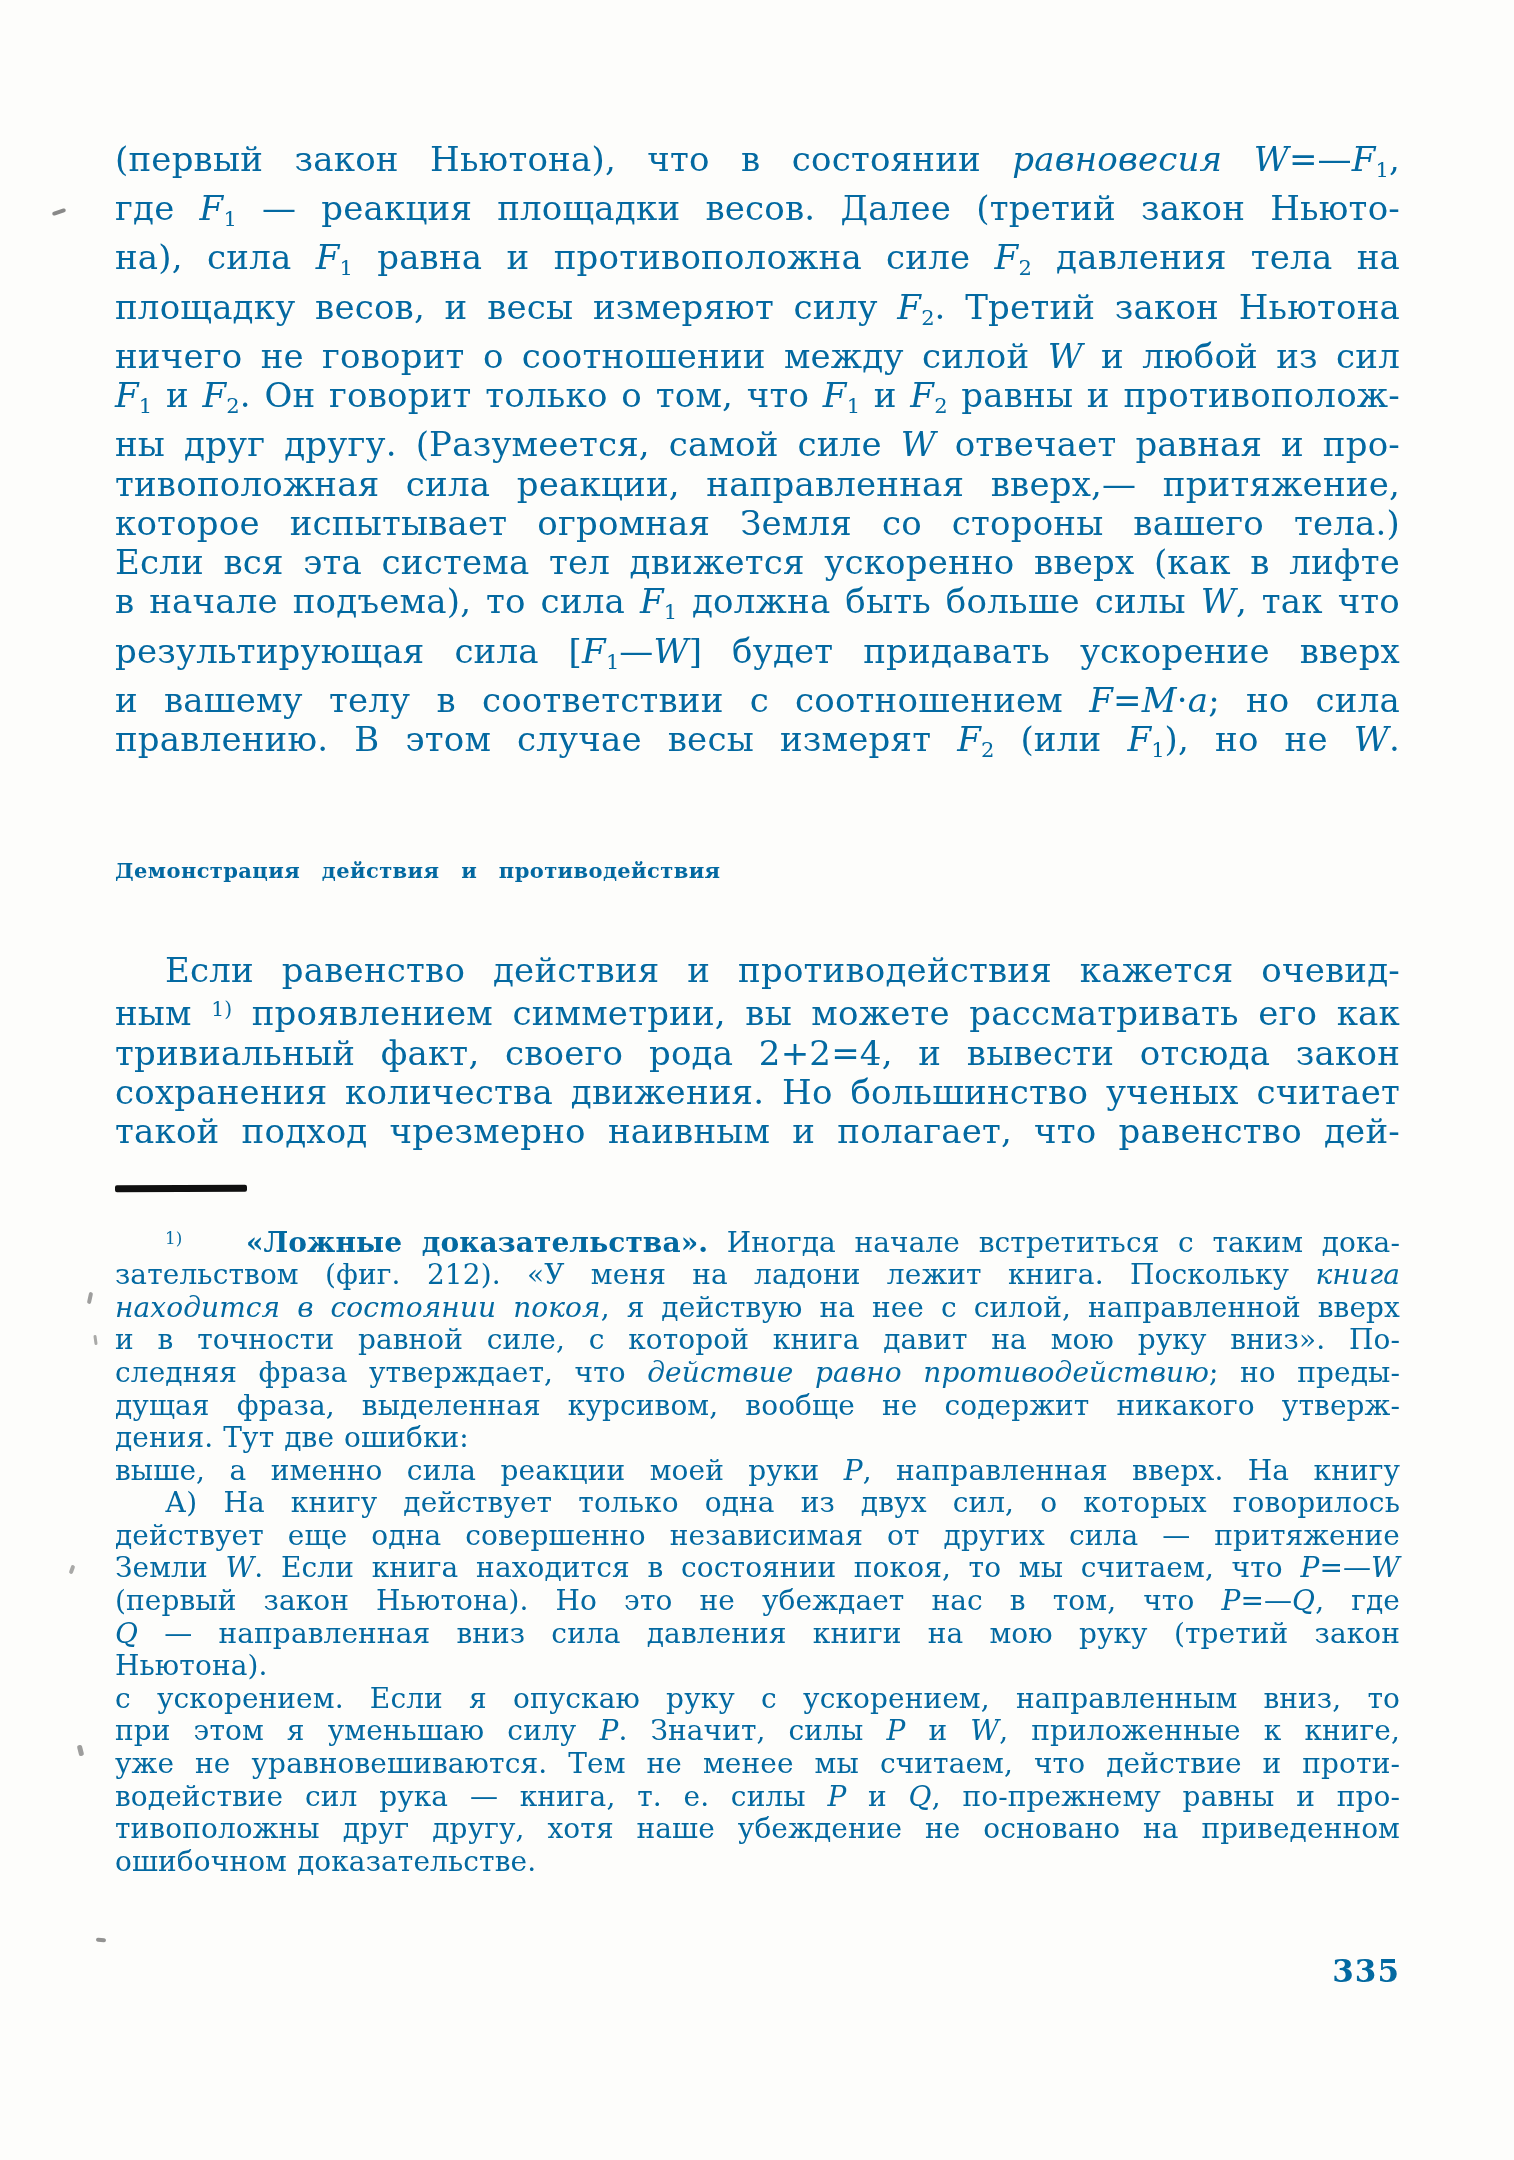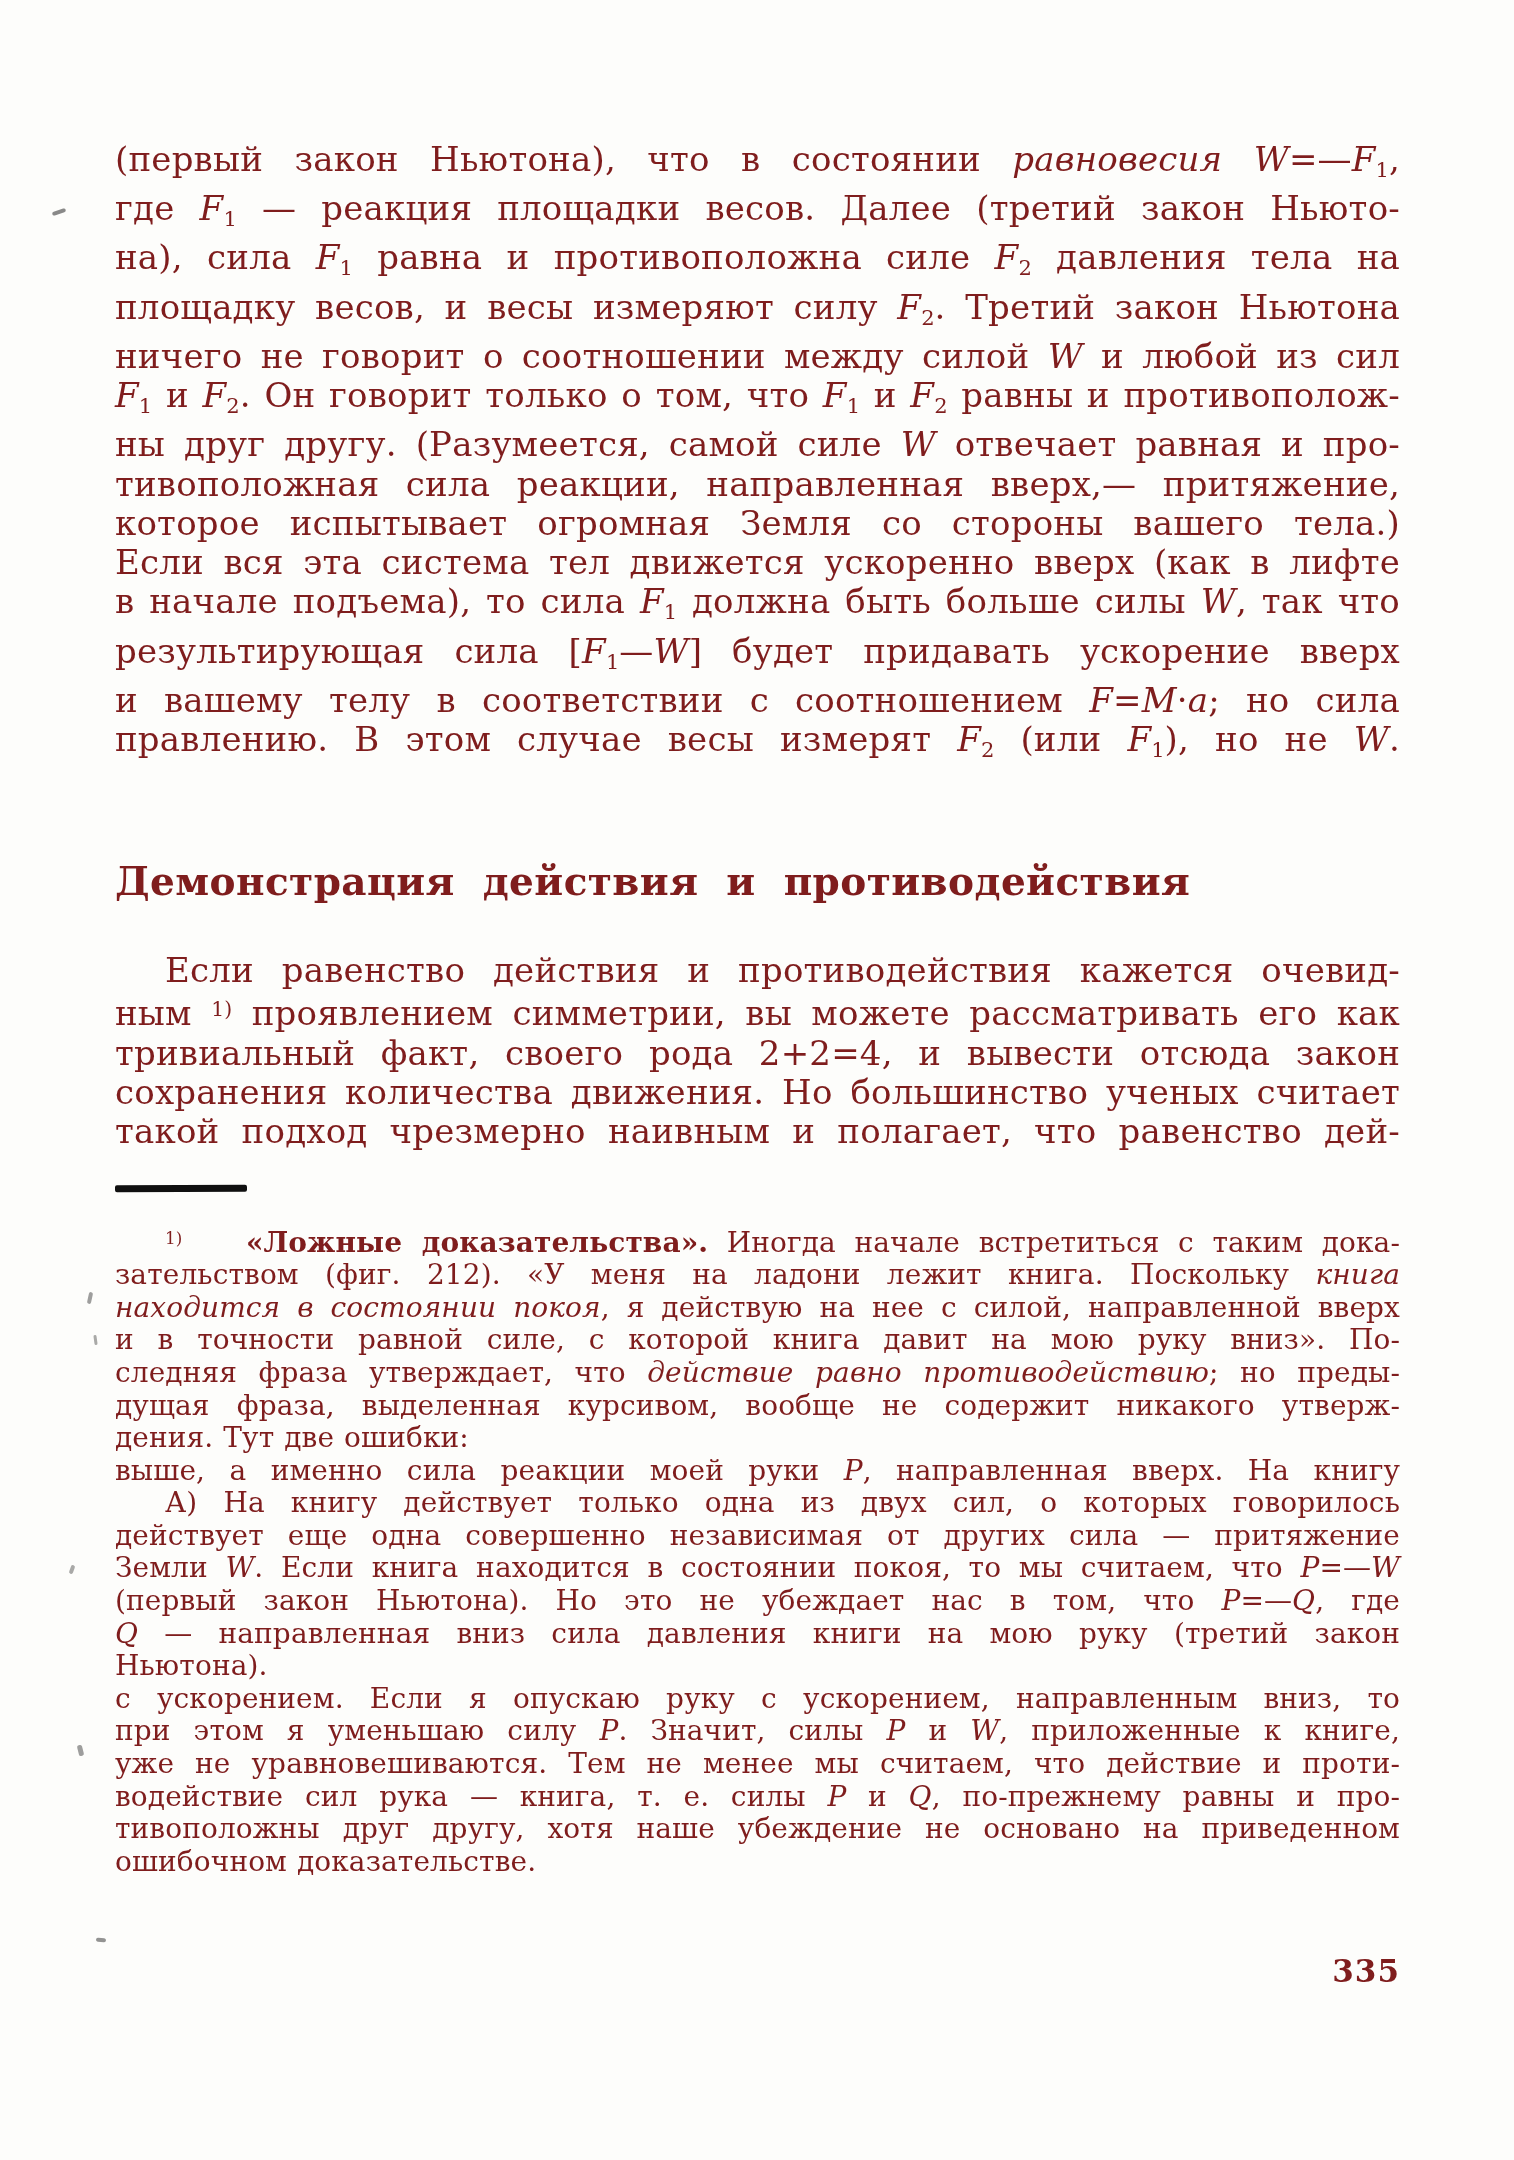--- a/index.html
+++ b/index.html
@@ -1,21 +1,21 @@
 <!DOCTYPE html>
 <html><head>
 <meta charset="utf-8">
 <style>
   html,body{margin:0;padding:0;background:#888;}
   #book-page{
     position:relative;
     width:1514px;height:2160px;
     margin:0 auto;
     background:#fdfdfb;
-    color:#7f1d1d;
+    color:#0369a1;
     font-family:"DejaVu Serif","Liberation Serif",serif;
     overflow:hidden;
   }
   .col{position:absolute;left:115px;width:1285px;}
   .line{
     position:relative;
     text-align:justify;
     white-space:normal;
   }
   .line.j{text-align:justify;text-align-last:justify;-moz-text-align-last:justify;}
@@ -28,21 +28,21 @@
     font-size:28px;line-height:32.6px;
     word-spacing:1px;letter-spacing:0.1px;
   }
   .s-n{font-style:normal;}
   .s-i{font-style:italic;}
   .s-b{font-weight:bold;margin-left:45px;}
   .s-sub{font-size:0.62em;vertical-align:-0.28em;letter-spacing:0;}
   .s-sup{font-size:0.60em;vertical-align:0.45em;letter-spacing:0;}
   #section-heading{
     position:absolute;left:115px;top:858px;width:1285px;
-    font-size:39px;font-weight:bold;
+    font-size:21px;font-weight:bold;
     word-spacing:14px;letter-spacing:0.4px;
   }
   #footnote-rule{
     position:absolute;left:115px;top:1185px;
     width:132px;height:7px;background:#101010;border-radius:2px;
     transform:rotate(-0.3deg);
   }
   #page-number{
     position:absolute;left:115px;top:1953px;width:1285px;
     text-align:right;font-size:31px;font-weight:bold;letter-spacing:1px;

